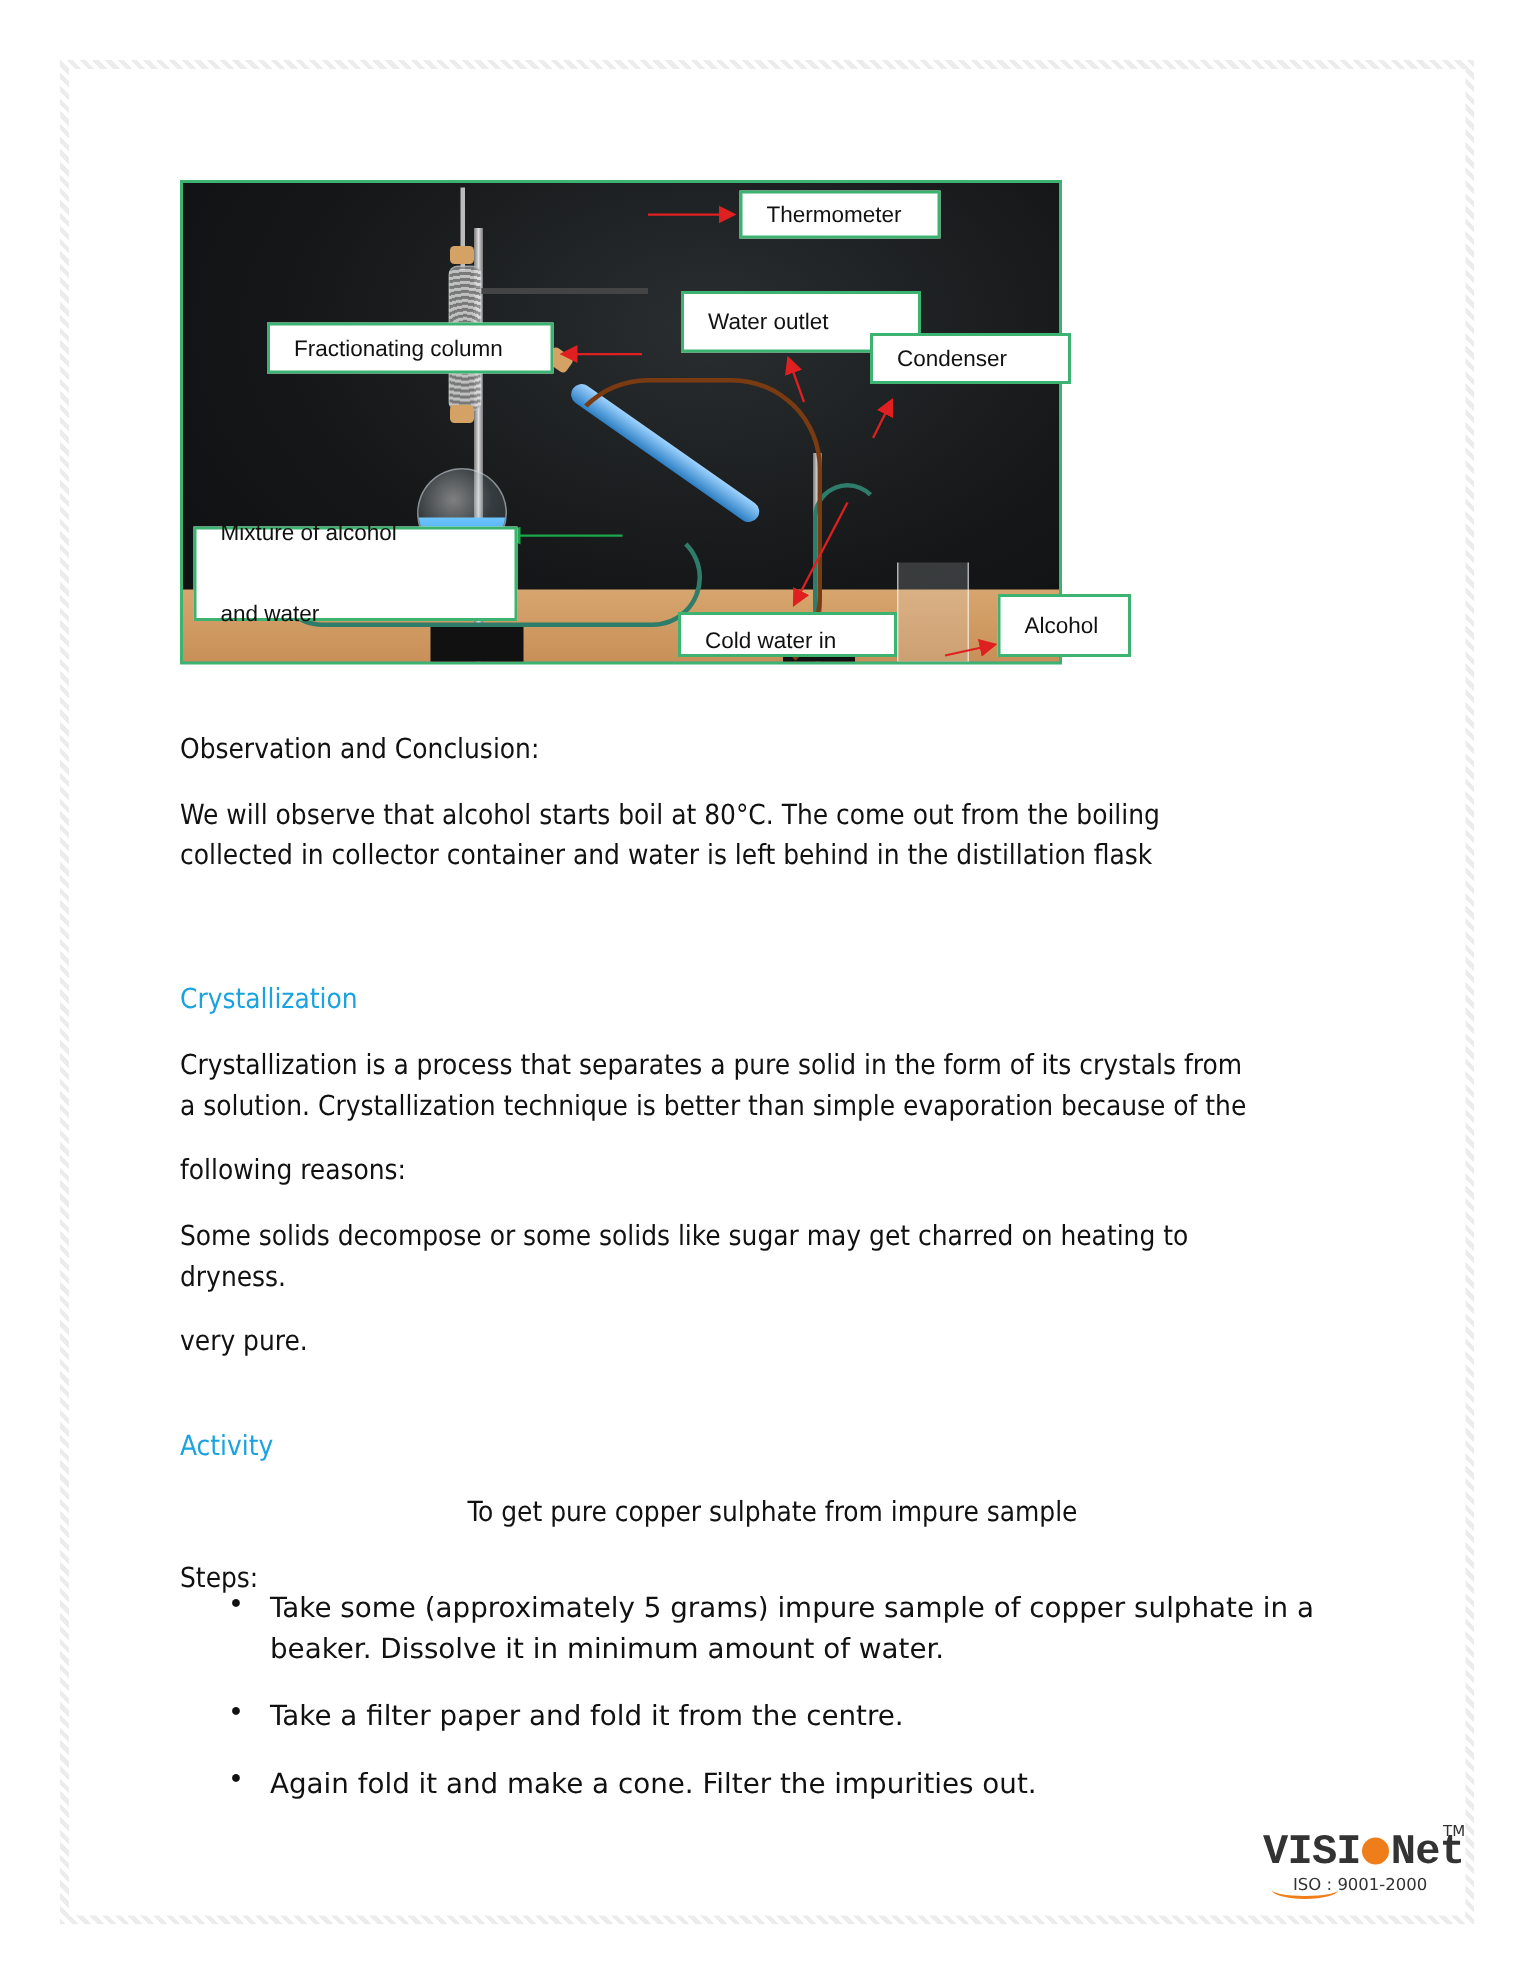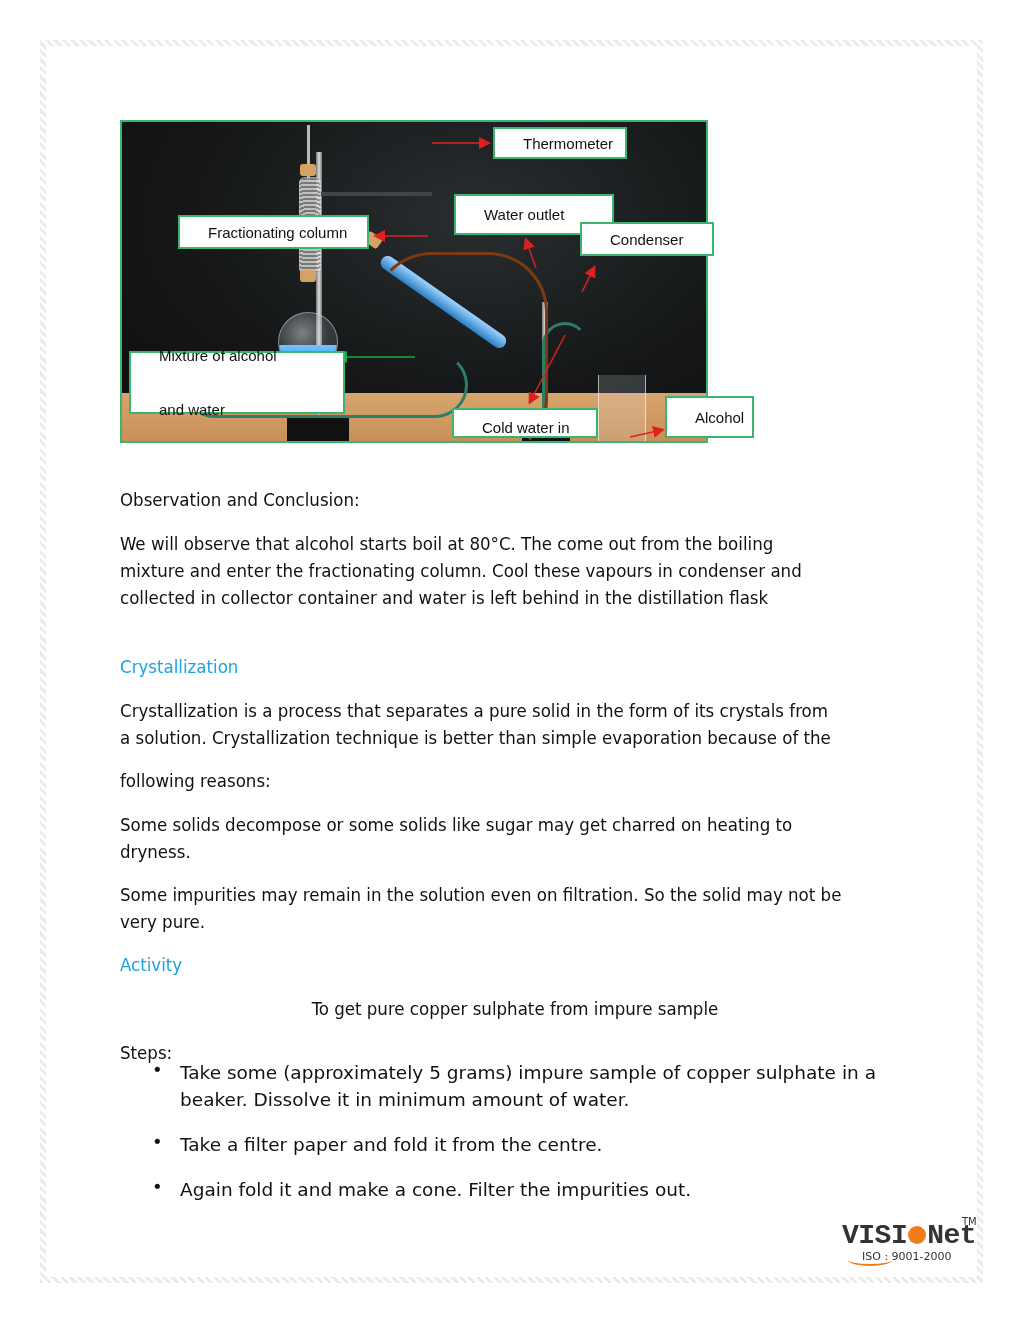--- a/index.html
+++ b/index.html
@@ -24,21 +24,21 @@
   .flask .liquid { position: absolute; left: 0; right: 0; bottom: 0; height: 26px; background: linear-gradient(#6fc4ff, #1e90e0); }
   .column { position: absolute; left: 297px; top: 178px; width: 20px; height: 95px; border: 1px solid rgba(220,230,235,0.55); border-radius: 6px; background: repeating-radial-gradient(circle at 50% 50%, #ddd 0 2px, #888 2px 4px); opacity: 0.85; }
   .thermo { position: absolute; left: 305px; top: 123px; width: 3px; height: 55px; background: #bbb; }
   .cork { position: absolute; width: 16px; height: 12px; background: #d4a264; border-radius: 3px; }
   .condenser { position: absolute; left: 380px; top: 250px; width: 130px; height: 14px; background: linear-gradient(#9fd3ff, #2c7fc4); border-radius: 7px; transform: rotate(35deg); transform-origin: left center; }
   .beaker { position: absolute; left: 598px; top: 373px; width: 46px; height: 66px; border: 1px solid rgba(255,255,255,0.6); border-top: none; background: rgba(230,235,240,0.18); }
   .tripod { position: absolute; left: 270px; top: 362px; width: 70px; height: 10px; border-radius: 50%; background: repeating-radial-gradient(circle, #fff 0 2px, #777 2px 4px); }
   .tube { position: absolute; border: 3px solid #2e7d6b; border-radius: 40px; }
   .tube-brown { position: absolute; border: 3px solid #7a3b12; border-radius: 60px; }
 
-  .label { position: absolute; background: #fff; border: 2px solid #3cb371; box-sizing: border-box; font-family: "Liberation Sans", sans-serif; font-size: 15px; color: #111; padding-left: 28px; display: flex; align-items: center; }
+  .label { position: absolute; background: #fff; border: 2px solid #3cb371; box-sizing: border-box; font-family: "Liberation Sans", sans-serif; font-size: 15px; color: #111; padding-left: 16px; display: flex; align-items: center; }
   .label.multi { align-items: flex-start; flex-direction: column; justify-content: center; line-height: 26px; }
   svg.arrows { position: absolute; left: 0; top: 0; width: 1023px; height: 1324px; pointer-events: none; }
 
   .text { position: absolute; left: 120px; width: 790px; font-family: "DejaVu Sans Condensed", "DejaVu Sans", sans-serif; font-stretch: condensed; font-size: 18.5px; color: #111; line-height: 27px; margin-top: 24px; }
   .heading { color: #1aa3e0; }
   .bullet { position: absolute; left: 152px; font-size: 18px; color: #111; }
   .bullet-text { position: absolute; left: 180px; width: 700px; font-family: "DejaVu Sans", sans-serif; font-size: 18.5px; color: #111; line-height: 27px; }
 
   .logo { position: absolute; left: 842px; top: 1216px; width: 135px; height: 50px; }
   .logo-main { position: absolute; left: 0; top: 4px; font-family: Liberation Mono, monospace; font-weight: bold; font-size: 28px; color: #333; letter-spacing: -0.5px; text-align: center; }
@@ -102,35 +102,33 @@
 <div class="label multi" style="left:129px; top:351px; width:216px; height:63px;gap:28px;">
   <span>Mixture of alcohol</span>
   <span>and water</span>
 </div>
 <div class="label" style="left:452px; top:408px; width:146px; height:30px; overflow:hidden; align-items:flex-end;">Cold water in</div>
 <div class="label" style="left:665px; top:396px; width:89px; height:42px;">Alcohol</div>
 
 <div class="text" style="top:462px;">Observation and Conclusion:</div>
 <div class="text" style="top:506px;">
   <div>We will observe that alcohol starts boil at 80°C.  The come out from the boiling</div>
-  <div>mixture and enter the fractionating column. Cool these vapours in condenser and</div>
   <div>collected in collector container and water is left behind in the distillation flask</div>
 </div>
 <div class="text heading" style="top:629px;">Crystallization</div>
 <div class="text" style="top:673px;">
   <div>Crystallization is a process that separates a pure solid in the form of its crystals from</div>
   <div>a solution. Crystallization technique is better than simple evaporation because of the</div>
 </div>
 <div class="text" style="top:743px;">following reasons:</div>
 <div class="text" style="top:787px;">
   <div>Some solids decompose or some solids like sugar may get charred on heating to</div>
   <div>dryness.</div>
 </div>
 <div class="text" style="top:857px;">
-  <div>Some impurities may remain in the solution even on filtration. So the solid may not be</div>
   <div>very pure.</div>
 </div>
 <div class="text heading" style="top:927px;">Activity</div>
 <div class="text" style="top:971px;text-align:center;">To get pure copper sulphate from impure sample</div>
 <div class="text" style="top:1015px;">Steps:</div>
 
 <span class="bullet" style="top:1059px;">•</span>
 <div class="bullet-text" style="top:1059px;">
   <div>Take some (approximately 5 grams) impure sample of copper sulphate in a</div>
   <div>beaker. Dissolve it in minimum amount of water.</div>

